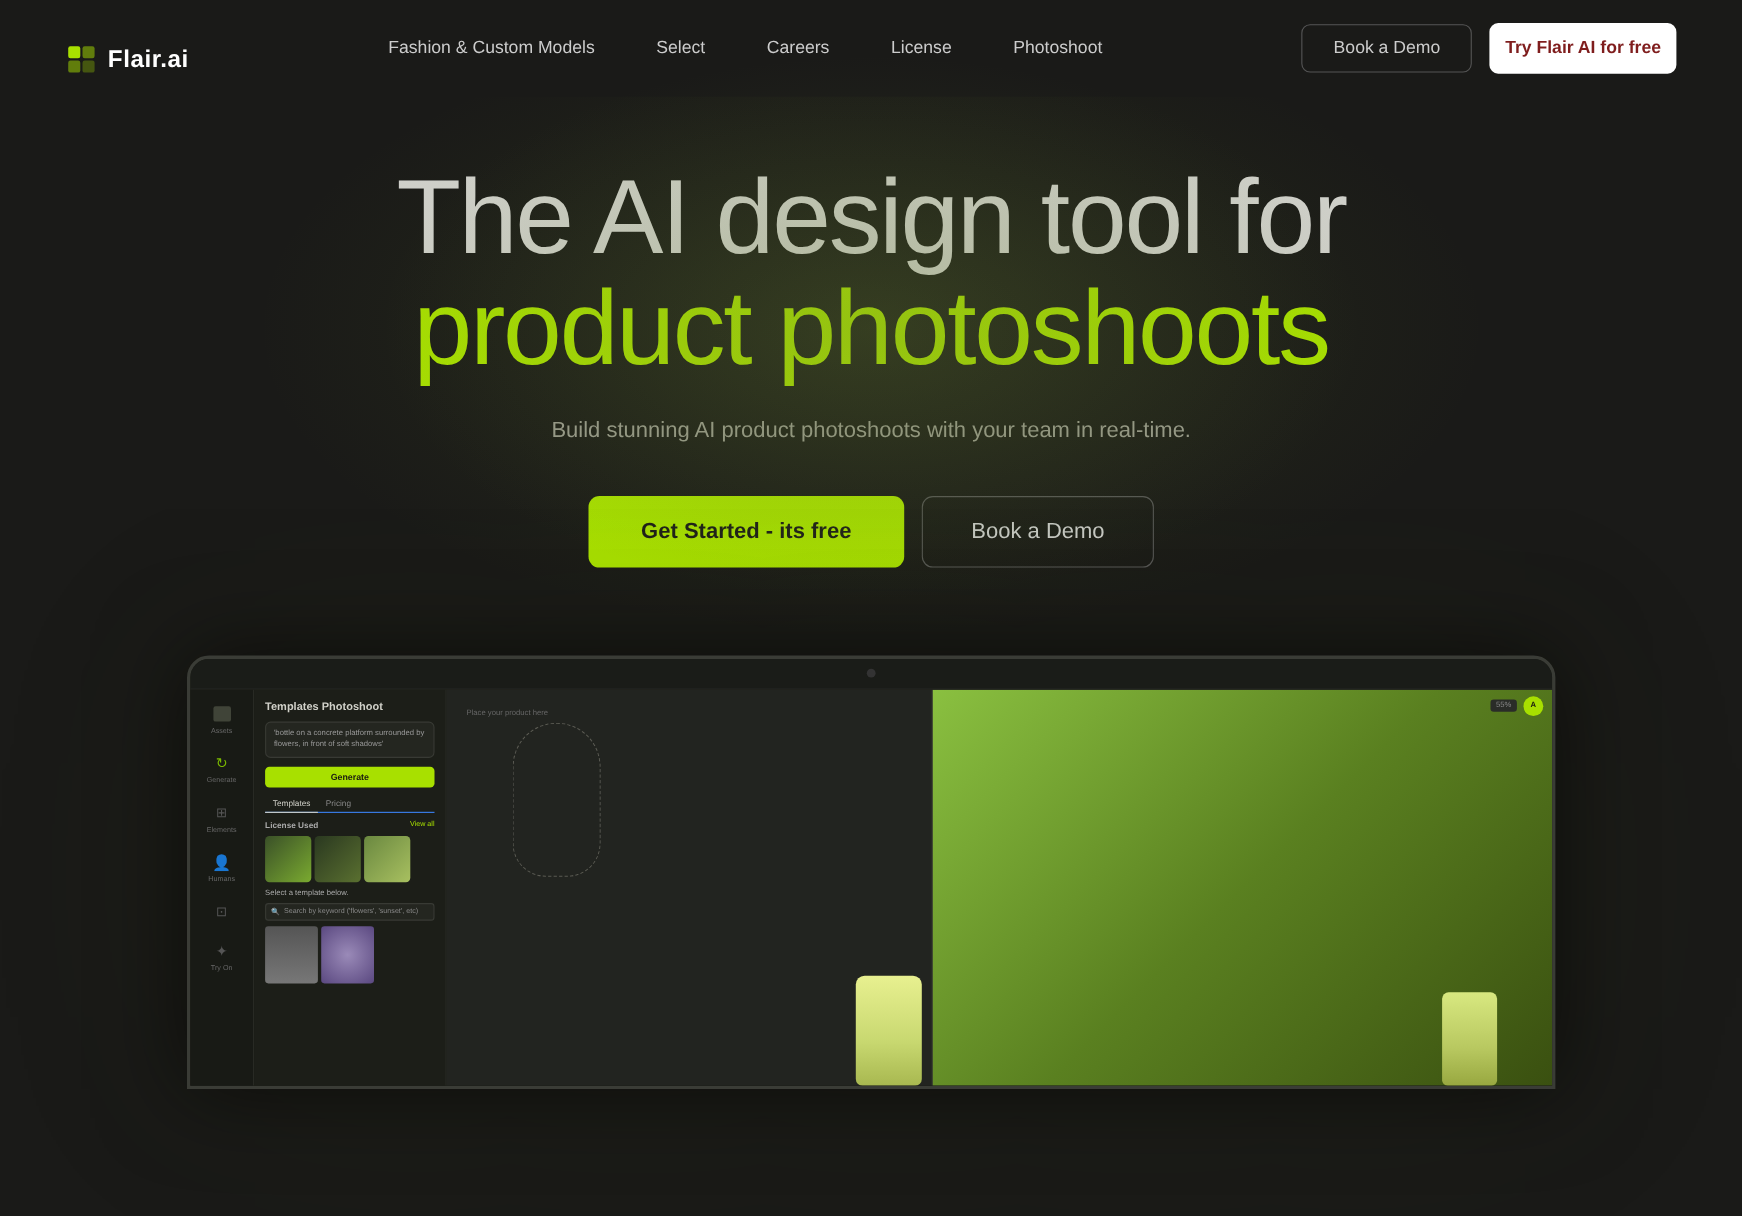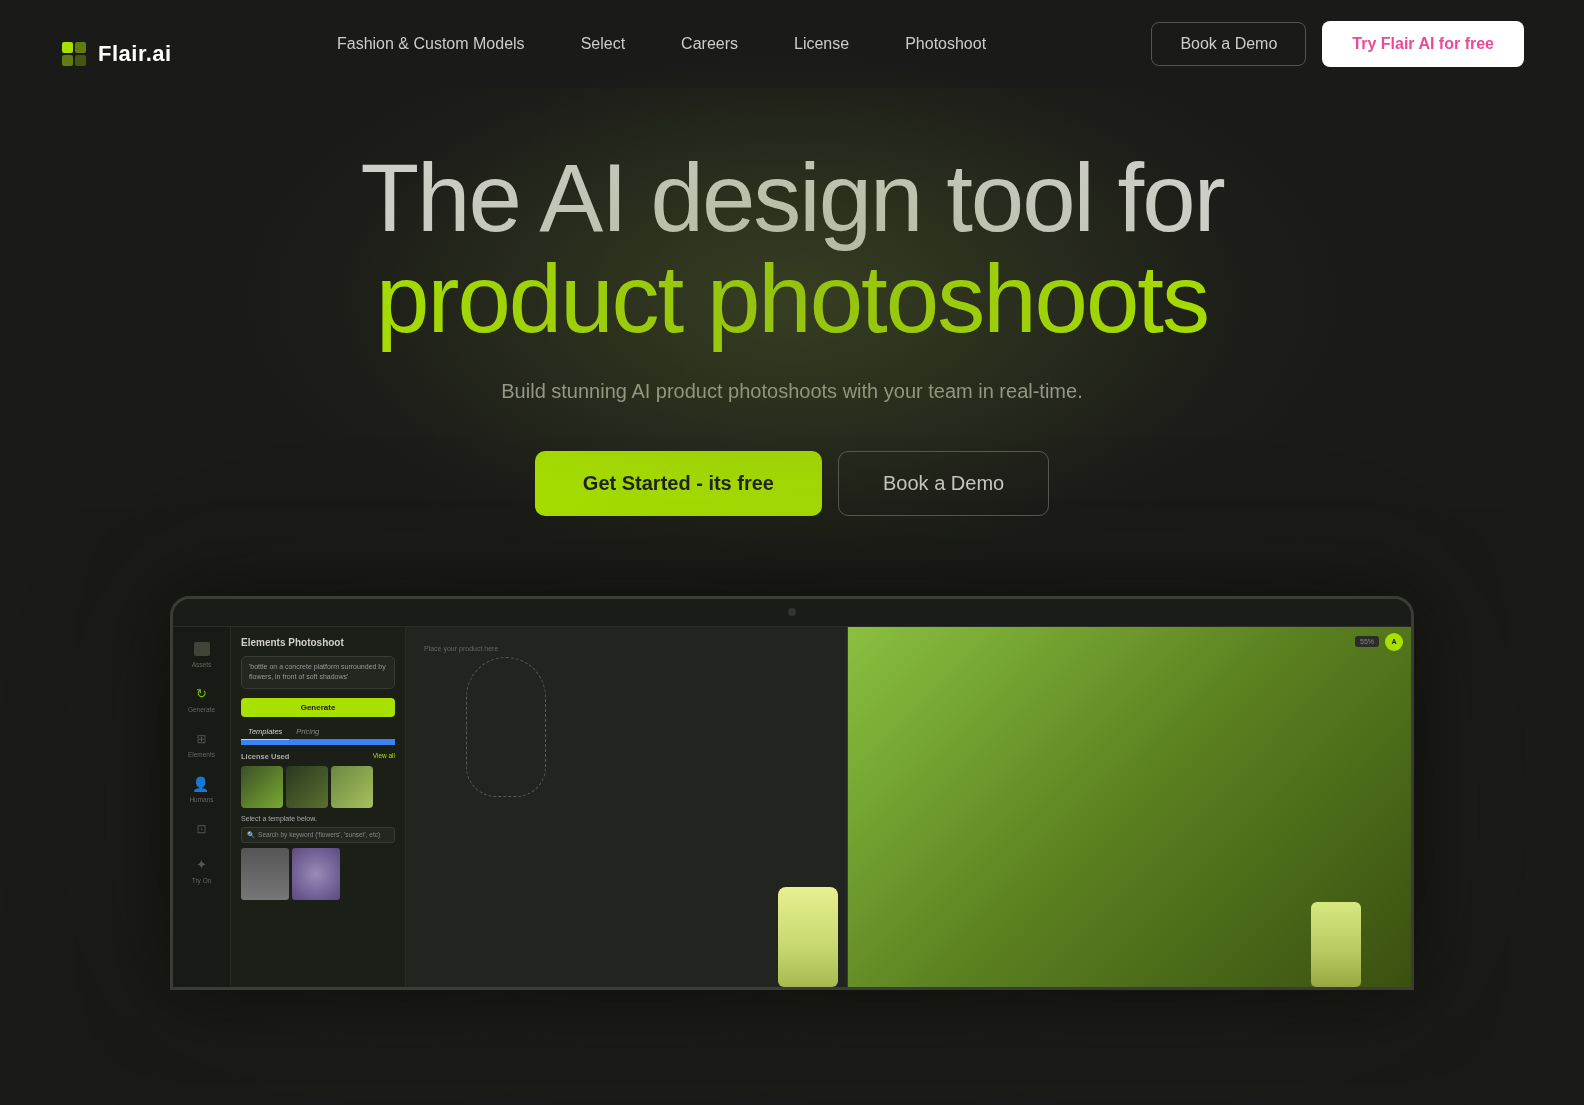--- a/index.html
+++ b/index.html
@@ -75,23 +75,23 @@
       border: 1.5px solid #555;
       color: #ccc;
       padding: 12px 28px;
       border-radius: 8px;
       font-size: 16px;
       cursor: pointer;
     }
 
     .btn-try-free {
       background: #fff;
-      color: #ec4899;
+      color: #7f1d1d;
       border: none;
-      padding: 14px 30px;
+      padding: 14px 14px;
       border-radius: 8px;
       font-size: 16px;
       font-weight: 600;
       cursor: pointer;
     }
 
     
     .hero {
       text-align: center;
       padding: 60px 20px 50px;
@@ -276,23 +276,22 @@
       padding: 5px 0;
       font-size: 8px;
       font-weight: 700;
       color: #1a1a10;
       cursor: pointer;
       margin-bottom: 7px;
     }
 
     .ui-tabs {
       display: flex;
-      border-bottom: 6px solid #3b82f6;
+      border-bottom: 1px solid #3b82f6;
       margin-bottom: 7px;
-      font-style: italic;
     }
 
     .ui-tab {
       font-size: 7.5px;
       color: #888;
       padding: 3px 7px;
       cursor: pointer;
     }
 
     .ui-tab.active {
@@ -558,21 +557,21 @@
 
         <div class="ui-sidebar-item">
           <div class="ui-sidebar-icon-box">
             <span class="icon-wand">✦</span>
           </div>
           <span class="ui-sidebar-label">Try On</span>
         </div>
       </div>
 
       <div class="ui-left-panel">
-        <div class="ui-panel-header">Elements Photoshoot</div>
+        <div class="ui-panel-header">Templates Photoshoot</div>
 
         <div class="ui-prompt">'bottle on a concrete platform surrounded by flowers, in front of soft shadows'</div>
 
         <button class="ui-generate-btn">Generate</button>
 
         <div class="ui-tabs">
           <div class="ui-tab active">Templates</div>
           <div class="ui-tab">Pricing</div>
         </div>
 

